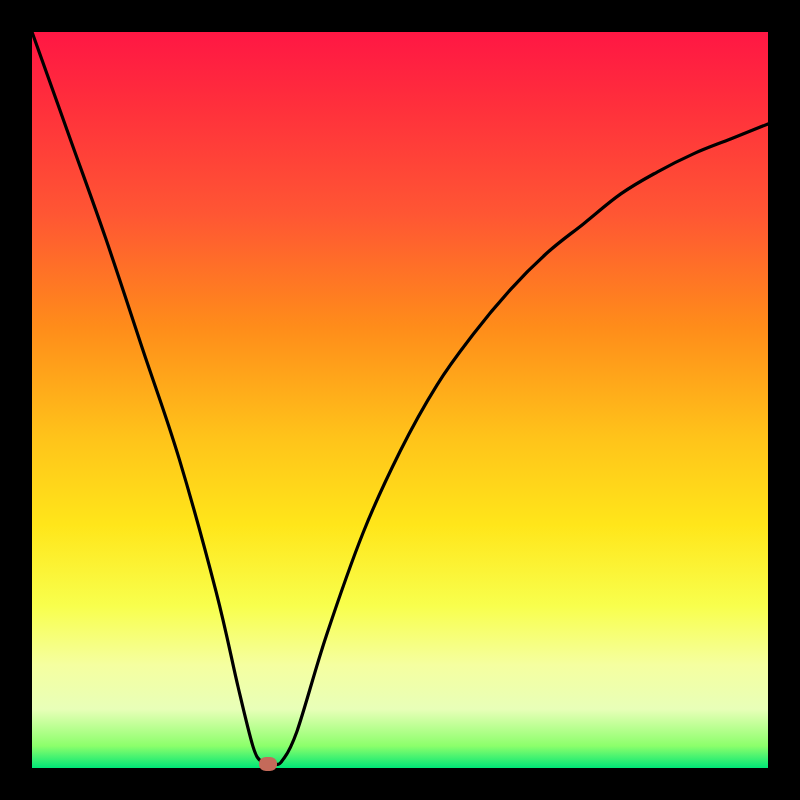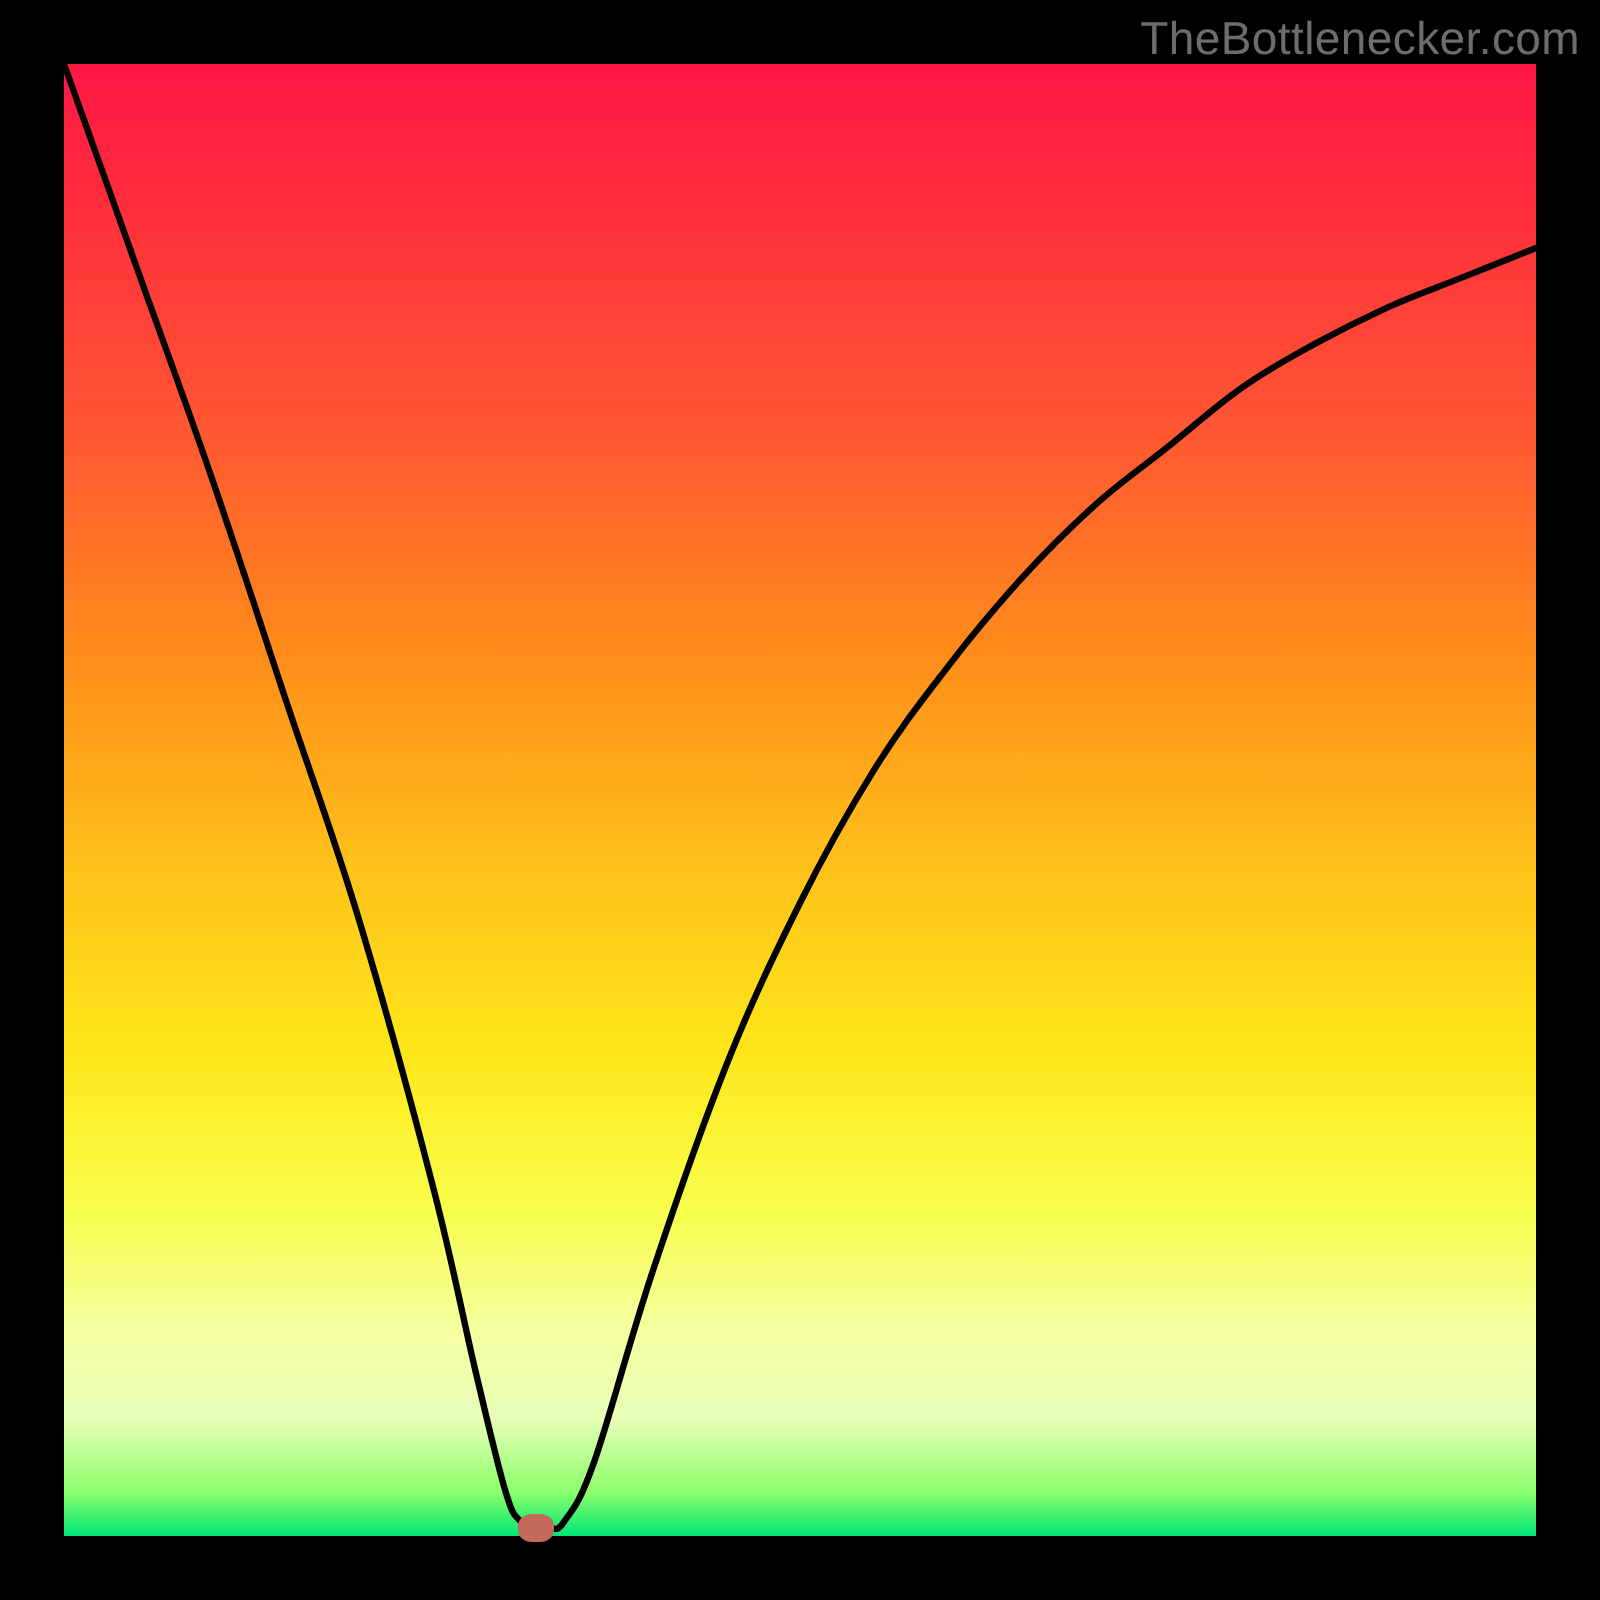--- a/index.html
+++ b/index.html
@@ -64,20 +64,19 @@
     height: 14px;
     border-radius: 7px / 6px;
     background: #c46a5a;
     transform: translate(-50%, -50%);
   }
 </style>
 </head>
 <body>
 
 <div class="frame">
-  <div class="watermark">TheBottlenecker.com</div>
   <div class="plot">
     <svg class="curve" viewBox="0 0 736 736" preserveAspectRatio="none">
       <path id="curve-path" fill="none" stroke="#000" stroke-width="3.2" stroke-linecap="round" stroke-linejoin="round" d="M0,0 C6.6,18.5 23.6,65.9 36.8,103.0 C50.0,140.1 60.4,167.7 73.6,206.1 C86.8,244.5 97.2,276.7 110.4,316.5 C123.6,356.2 134.0,383.2 147.2,426.9 C160.4,470.6 173.4,518.3 184.0,559.4 C194.6,600.4 199.5,627.2 206.1,655.0 C212.7,682.9 216.8,700.7 220.8,713.9 C224.8,727.2 225.5,725.3 228.2,728.6 C230.8,732.0 232.9,731.7 235.5,732.3 C238.2,733.0 240.2,733.0 242.9,732.3 C245.5,731.7 246.3,734.6 250.2,728.6 C254.2,722.7 257.0,721.7 265.0,699.2 C272.9,676.7 282.5,639.3 294.4,603.5 C306.3,567.8 318.0,533.6 331.2,500.5 C344.4,467.4 354.8,446.0 368.0,419.5 C381.2,393.0 391.6,374.5 404.8,353.3 C418.0,332.1 428.4,319.0 441.6,301.8 C454.8,284.5 465.2,272.2 478.4,257.6 C491.6,243.0 502.0,232.7 515.2,220.8 C528.4,208.9 538.8,202.0 552.0,191.4 C565.2,180.8 575.6,171.2 588.8,161.9 C602.0,152.6 612.4,147.1 625.6,139.8 C638.8,132.6 649.2,127.4 662.4,121.4 C675.6,115.5 686.0,112.0 699.2,106.7 C712.4,101.4 729.4,94.6 736.0,92.0"></path>
     </svg>
     <div id="marker" class="marker" style="left: 235.52px; top: 732.32px;"></div>
   </div>
 </div>
 
 </body></html>

